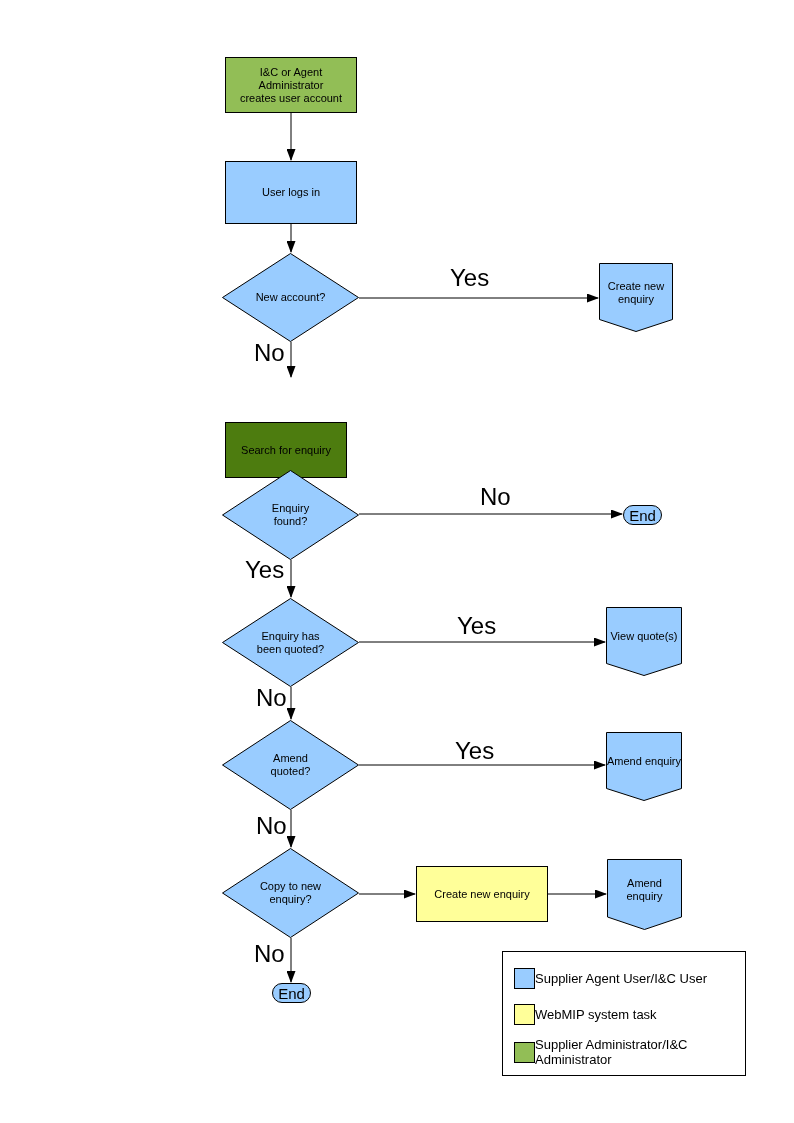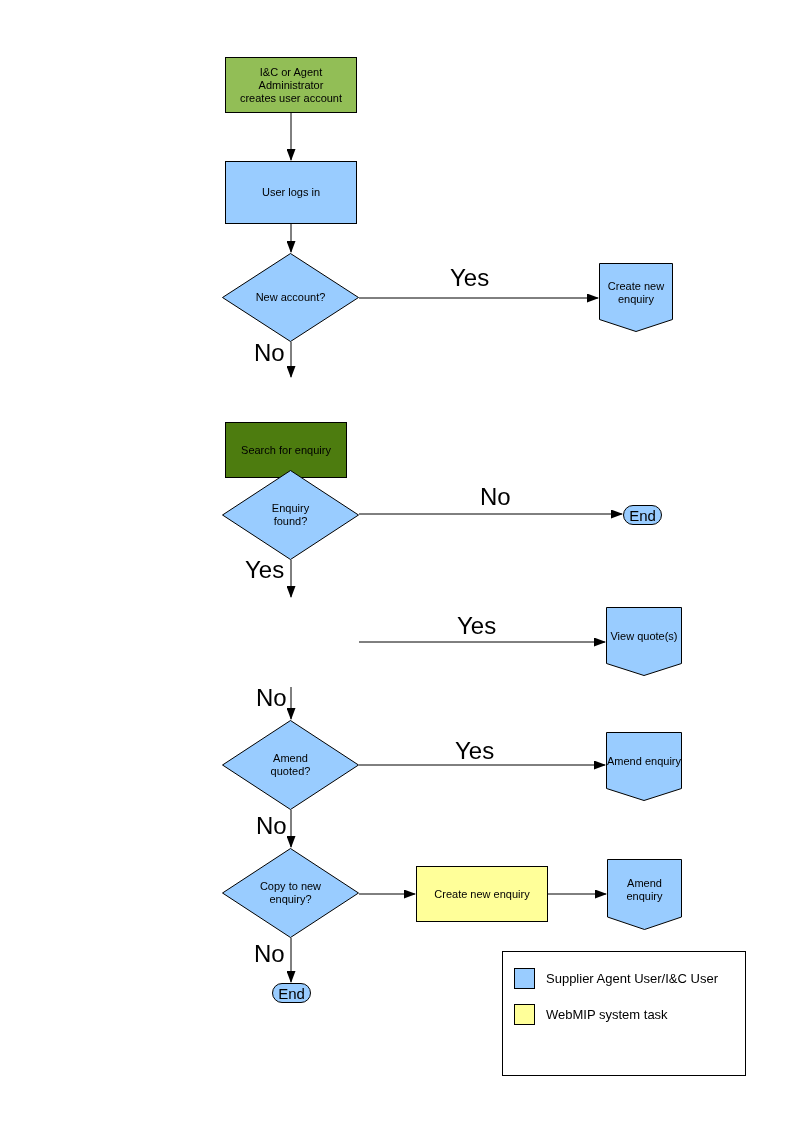--- a/index.html
+++ b/index.html
@@ -67,21 +67,20 @@
     width: 244px; height: 125px;
     border: 1px solid #000000;
     background: #ffffff;
     box-sizing: border-box;
   }
   .legend-row {
     position: absolute;
     left: 11px;
     display: flex;
     align-items: center;
-    gap: 11px;
   }
   .swatch {
     width: 19px; height: 19px;
     border: 1px solid #000000;
     flex: 0 0 auto;
   }
   .legend-text {
     font-size: 13px;
     line-height: 15px;
     white-space: pre-line;
@@ -150,20 +149,27 @@
       <polygon points="68.5,0.5 136.5,45 68.5,89.5 0.5,45" stroke="#000000" stroke-width="1" fill="#99CCFF"></polygon>
     </svg>
     <div class="nlabel">Enquiry
 found?</div>
   </div>
 
   <div class="node terminator" style="left: 623px; top: 505px; width: 39px; height: 20px; background-color: rgb(153, 204, 255);">
     <span>End</span>
   </div>
 
+  <div class="node diamond" style="left:222px;top:598px;width:137px;height:89px;">
+    <svg class="shape" viewBox="0 0 137 89" preserveAspectRatio="none">
+      <polygon points="68.5,0.5 136.5,44.5 68.5,88.5 0.5,44.5" stroke="#000000" stroke-width="1" fill="#99CCFF"></polygon>
+    </svg>
+    <div class="nlabel">Enquiry has
+been quoted?</div>
+  </div>
 
   <div class="node offpage" style="left:606px;top:607px;width:76px;height:69px;">
     <svg class="shape" viewBox="0 0 76 69" preserveAspectRatio="none">
       <polygon points="0.5,0.5 75.5,0.5 75.5,56.5 38,68.5 0.5,56.5" stroke="#000000" stroke-width="1" fill="#99CCFF"></polygon>
     </svg>
     <div class="nlabel">View quote(s)</div>
   </div>
 
   <div class="node diamond" style="left:222px;top:720px;width:137px;height:90px;">
     <svg class="shape" viewBox="0 0 137 90" preserveAspectRatio="none">
@@ -215,15 +221,20 @@
 
   <div class="legend">
     <div class="legend-row" style="top:16px;">
       <div class="swatch" style="background-color: rgb(153, 204, 255);"></div>
       <div class="legend-text">Supplier Agent User/I&amp;C User</div>
     </div>
     <div class="legend-row" style="top:52px;">
       <div class="swatch" style="background-color: rgb(255, 255, 153);"></div>
       <div class="legend-text">WebMIP system task</div>
     </div>
+    <div class="legend-row" style="top:85px;">
+      <div class="swatch" style="background-color: rgb(146, 190, 86);"></div>
+      <div class="legend-text">Supplier Administrator/I&amp;C
+Administrator</div>
+    </div>
   </div>
 
 </div>
 
 </body></html>

